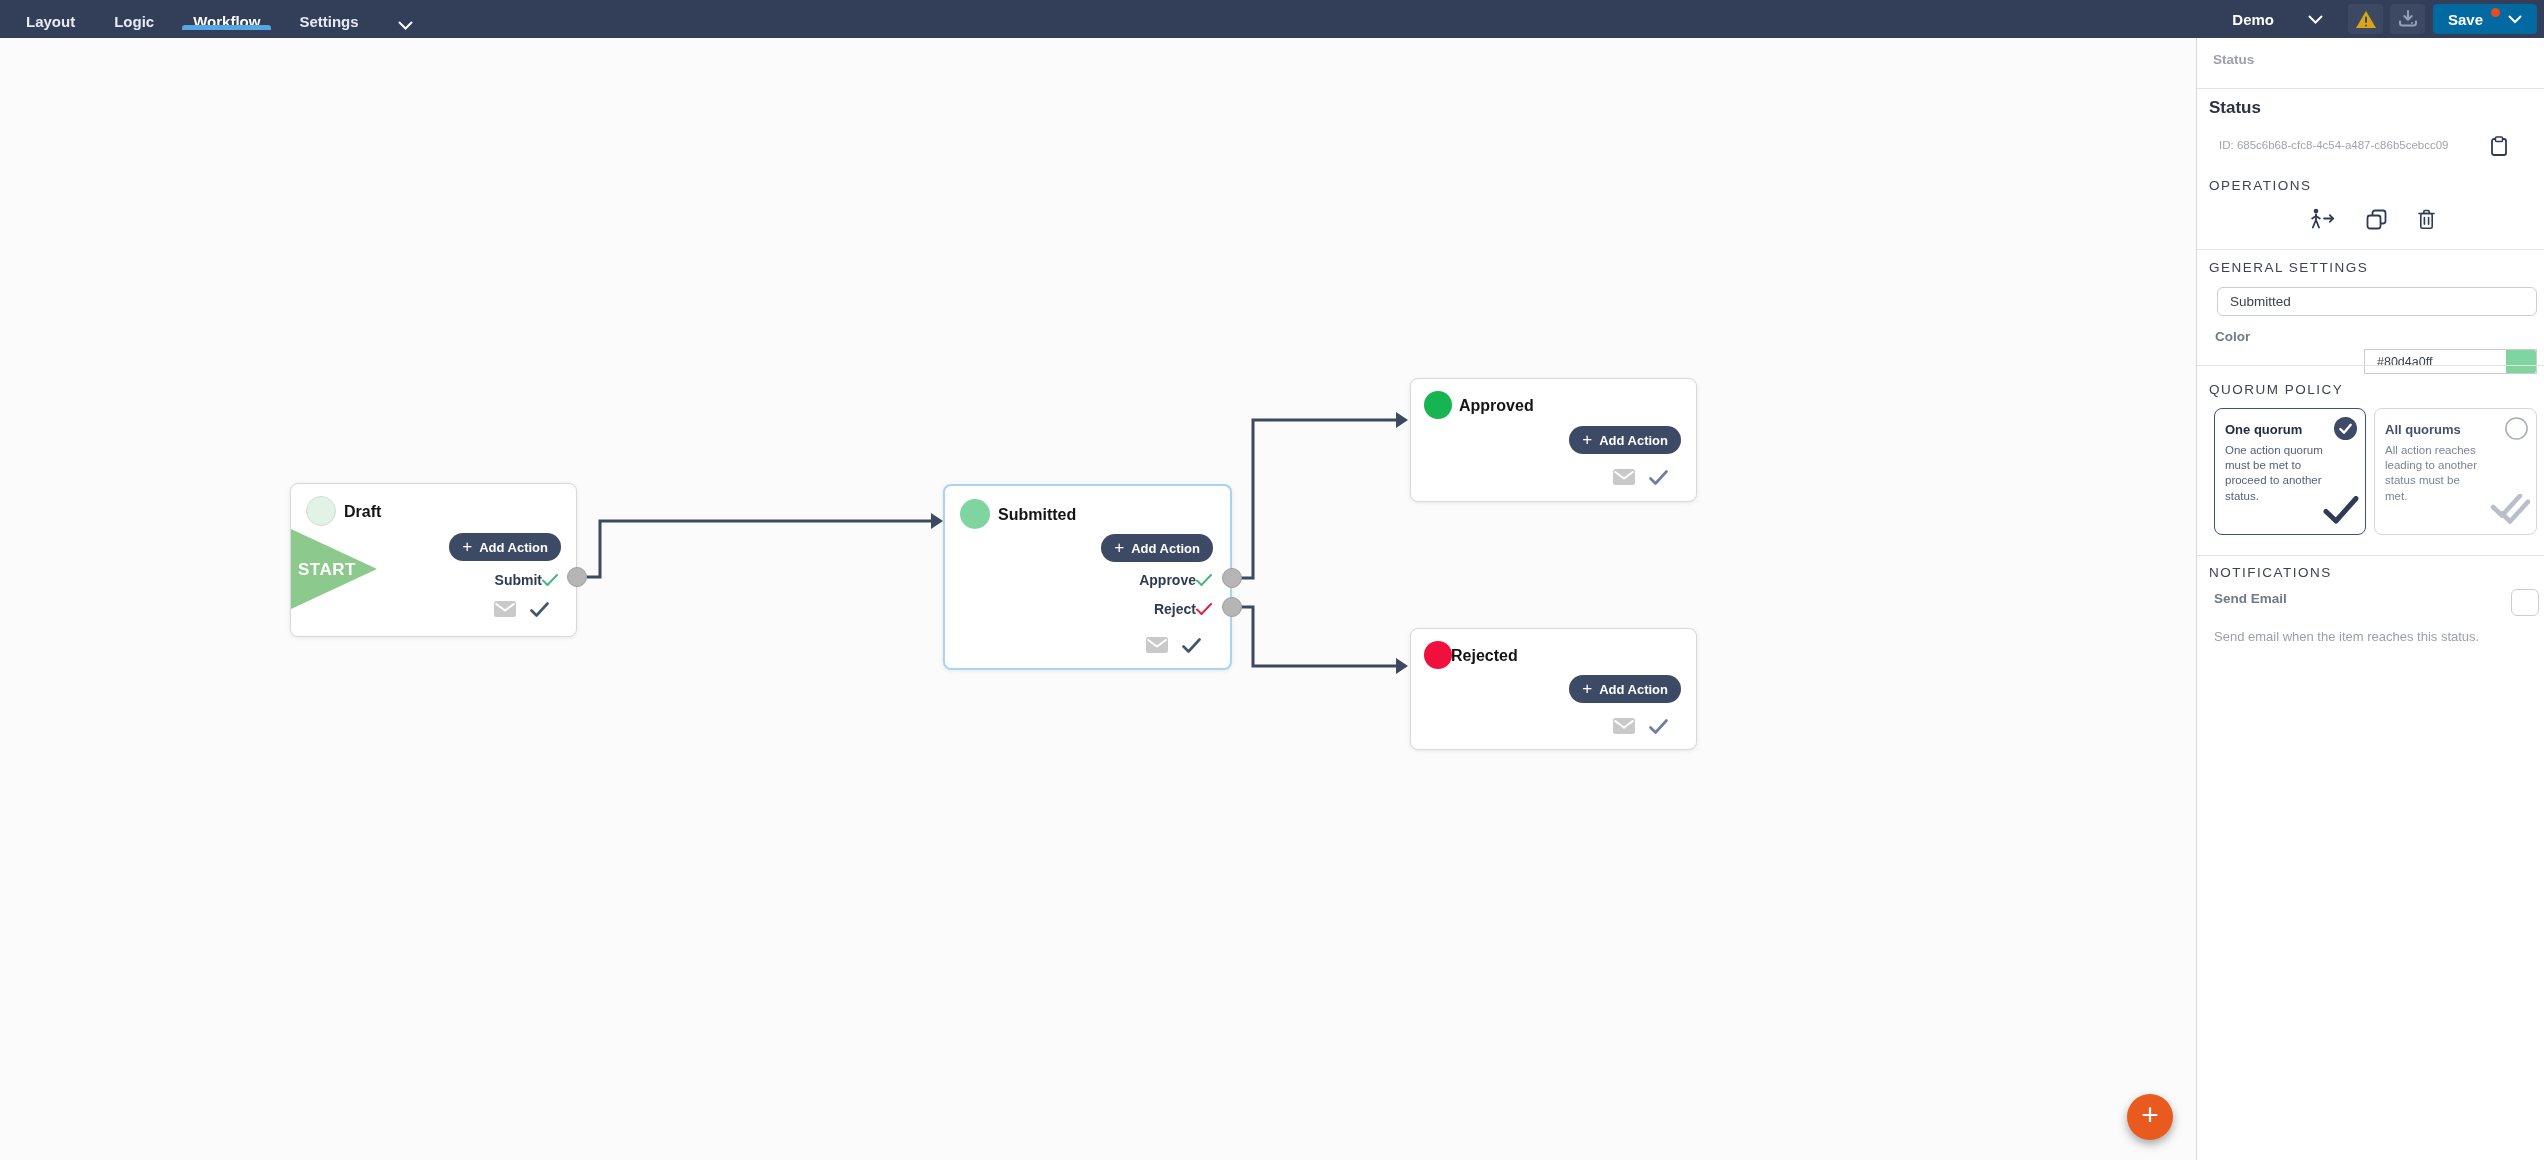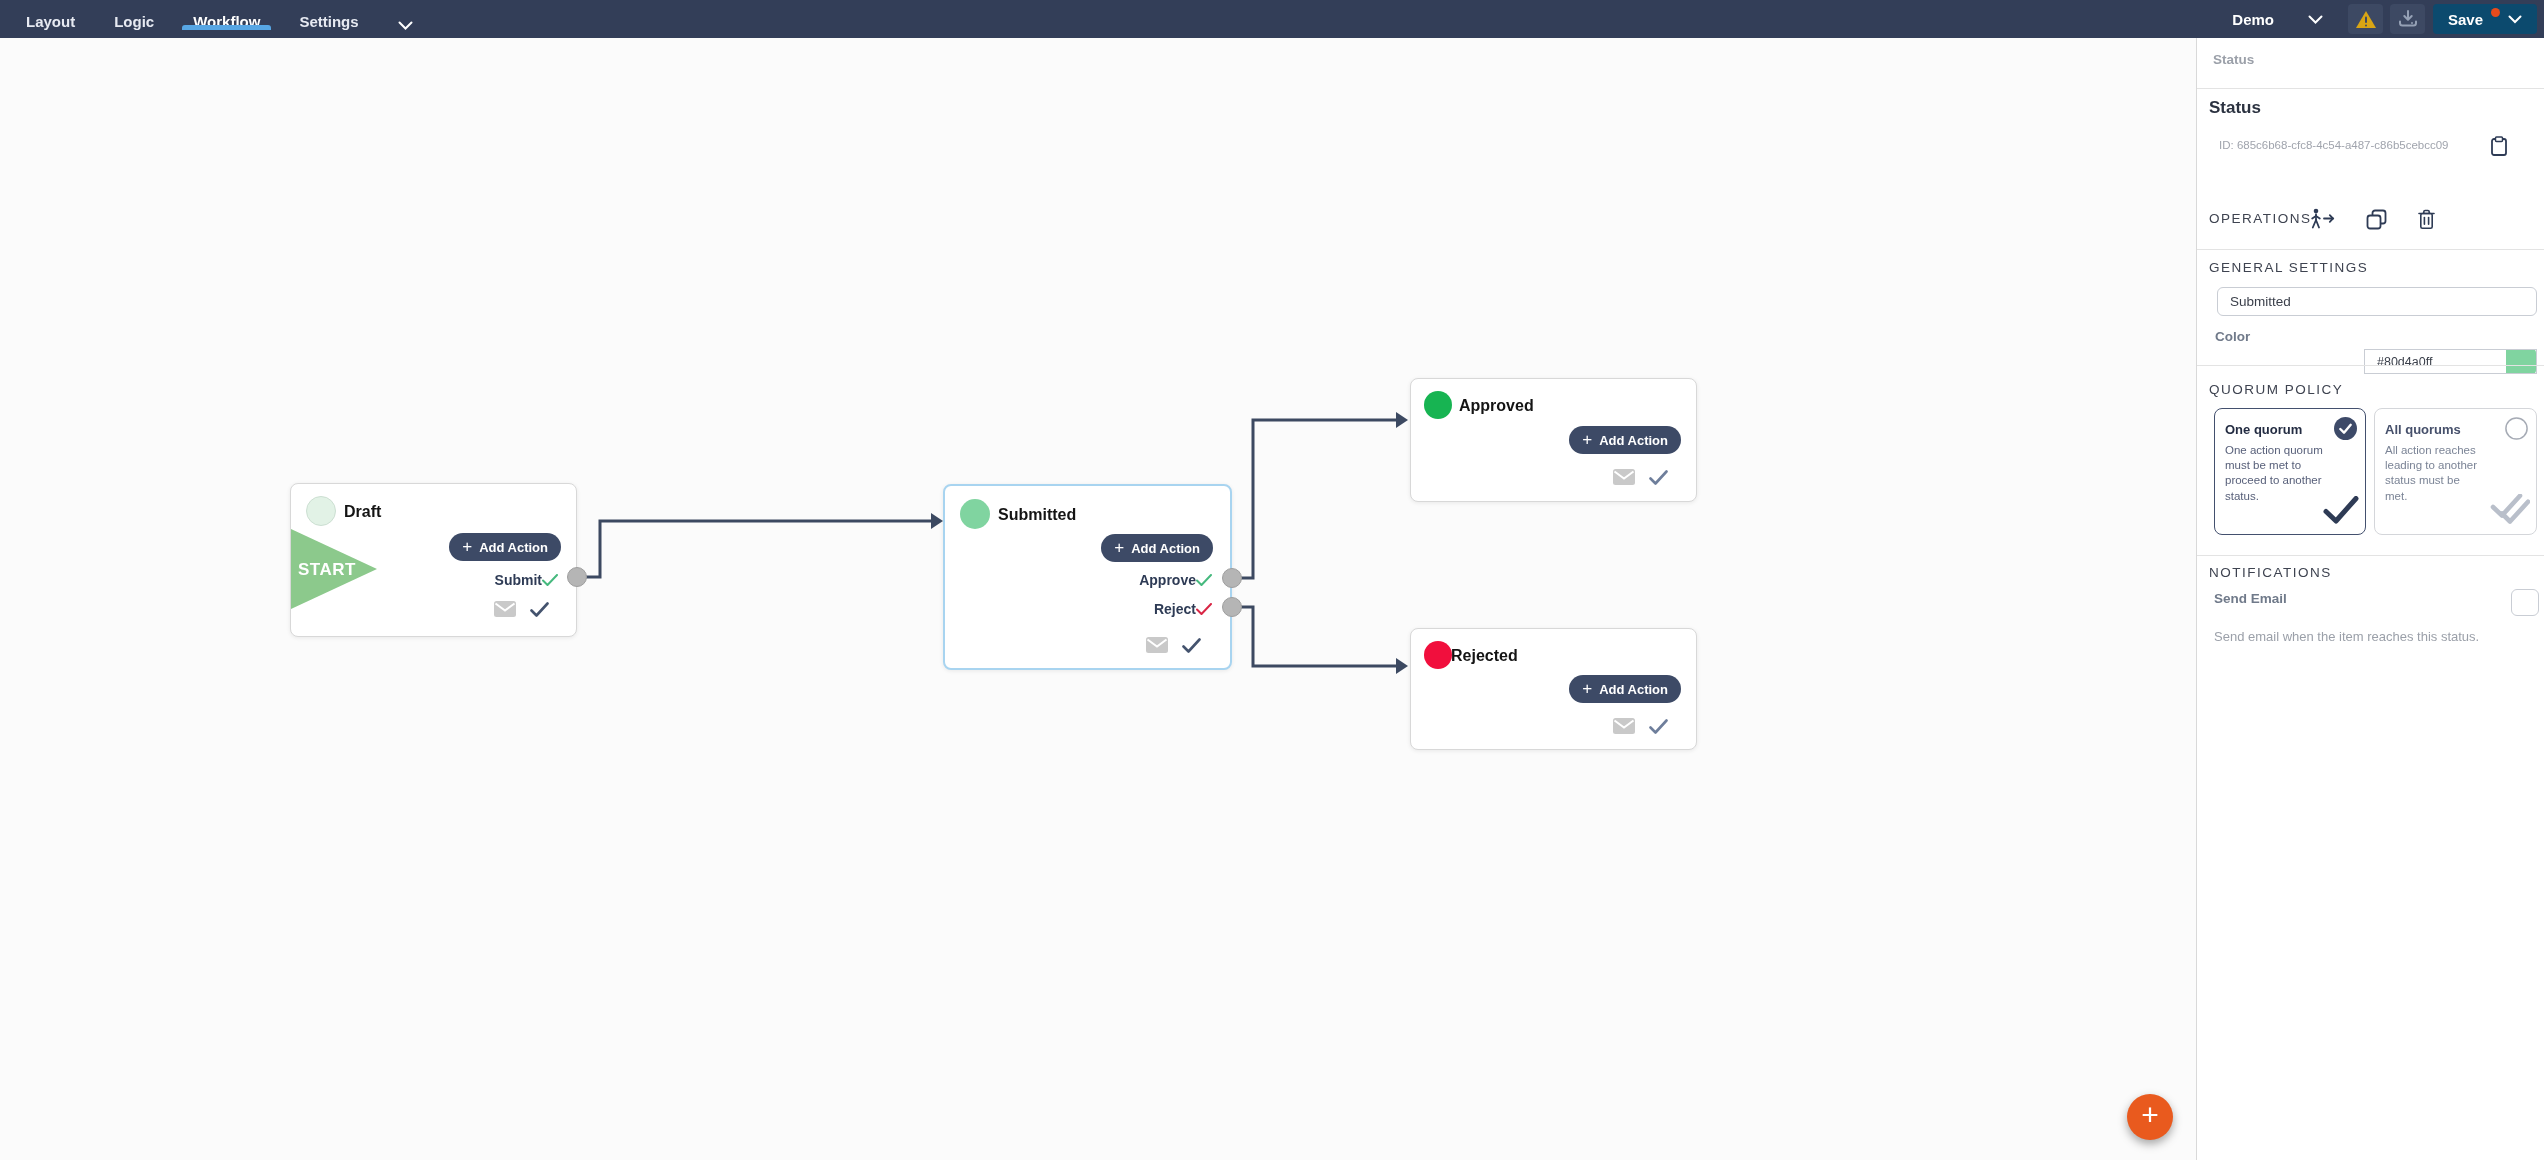--- a/index.html
+++ b/index.html
@@ -17,21 +17,21 @@
   .tab.active .underline { position:absolute; left:-11px; right:-11px; bottom:0;
          height:5px; background:#57a6e4; border-radius:3px 3px 0 0; }
   .tab-caret { display:flex; align-items:center; margin-left:0; }
   .topbar-right { margin-left:auto; display:flex; align-items:center; margin-right:7px; }
   .project-label { color:#ffffff; font-size:15px; font-weight:600; }
   .project-caret { margin-left:34px; display:flex; align-items:center; }
   .iconbox { width:35px; height:30px; background:#3d4963; border-radius:4px;
              display:flex; align-items:center; justify-content:center; cursor:pointer; }
   .iconbox.warn { margin-left:25px; }
   .iconbox.import { margin-left:7px; }
-  .save-box { margin-left:8px; height:30px; width:104px; background:#0c4a6e; border-radius:4px;
+  .save-box { margin-left:8px; height:30px; width:104px; background:#0369a1; border-radius:4px;
               display:flex; align-items:center; justify-content:center; gap:8px; cursor:pointer; }
   .save-label { color:#ffffff; font-size:15px; font-weight:700; }
   .save-dot { width:9px; height:9px; border-radius:50%; background:#e84b1c; transform:translateY(-7px); }
 
   
   .canvas { position:absolute; left:0; top:38px; width:2196px; height:1122px; background:#fbfbfb; }
   .edges-svg { position:absolute; left:0; top:0; pointer-events:none; }
 
   .node { position:absolute; background:#ffffff; border:1px solid #d8d8d8; border-radius:8px;
           box-shadow:0 1px 4px rgba(0,0,0,0.08); cursor:pointer; }
@@ -296,21 +296,21 @@
     <h2 class="sb-title">Status</h2>
 
     <span class="sb-id">ID: 685c6b68-cfc8-4c54-a487-c86b5cebcc09</span>
     <button class="sb-clipboard">
       <svg width="16" height="20" viewBox="0 0 16 20">
         <rect x="1" y="3" width="14" height="16" rx="2" stroke="#2e3b55" fill="none" stroke-width="1.8"></rect>
         <rect x="4.5" y="0.9" width="7" height="4.6" rx="1" stroke="#2e3b55" fill="#ffffff" stroke-width="1.5"></rect>
       </svg>
     </button>
 
-    <span class="sb-section" style="top:140px;margin-top:33px;">OPERATIONS</span>
+    <span class="sb-section" style="top:140px;">OPERATIONS</span>
     <div class="ops-row">
       <button class="ops-btn">
         <svg width="28" height="22" viewBox="0 0 28 22">
           <circle cx="9" cy="3" r="2.3" fill="#2e3b55"></circle>
           <g stroke="#2e3b55" stroke-width="1.8" fill="none" stroke-linecap="round">
             <path d="M9 6.2 L9 12"></path>
             <path d="M9 8 L5.2 10.5"></path>
             <path d="M9 8 L12.8 10.5"></path>
             <path d="M9 12 L5.8 19.5"></path>
             <path d="M9 12 L12 19.5"></path>

